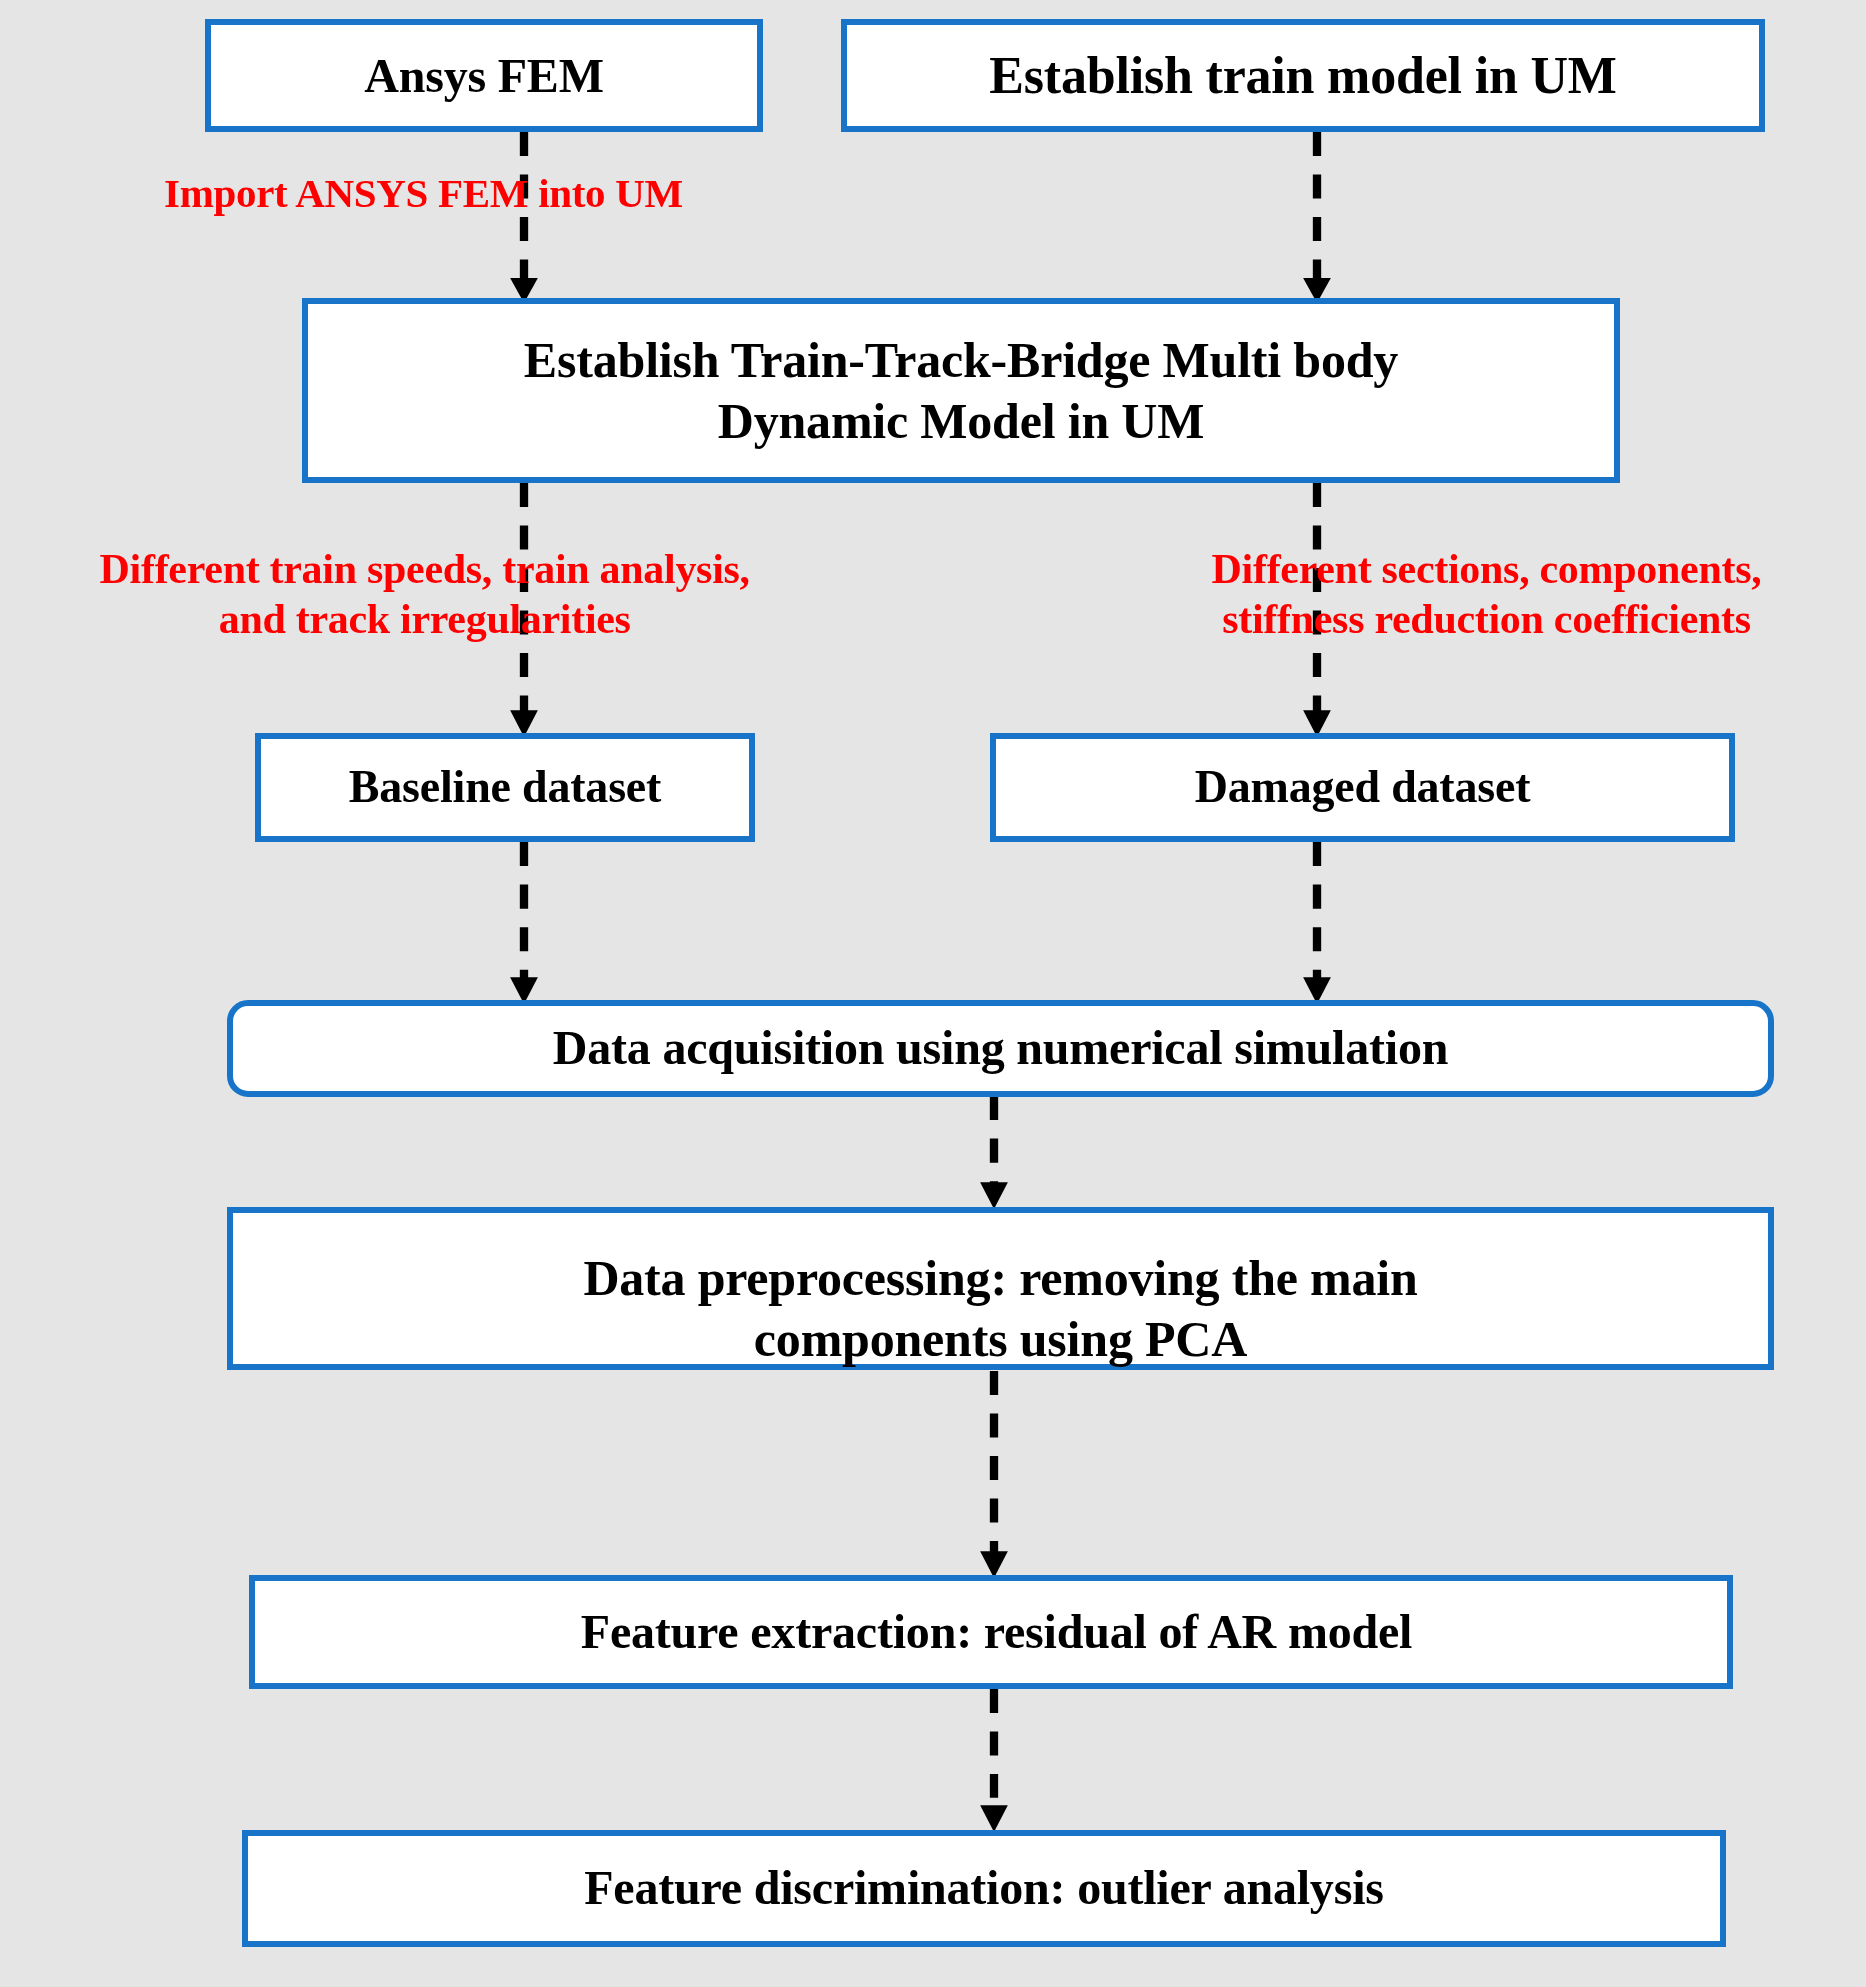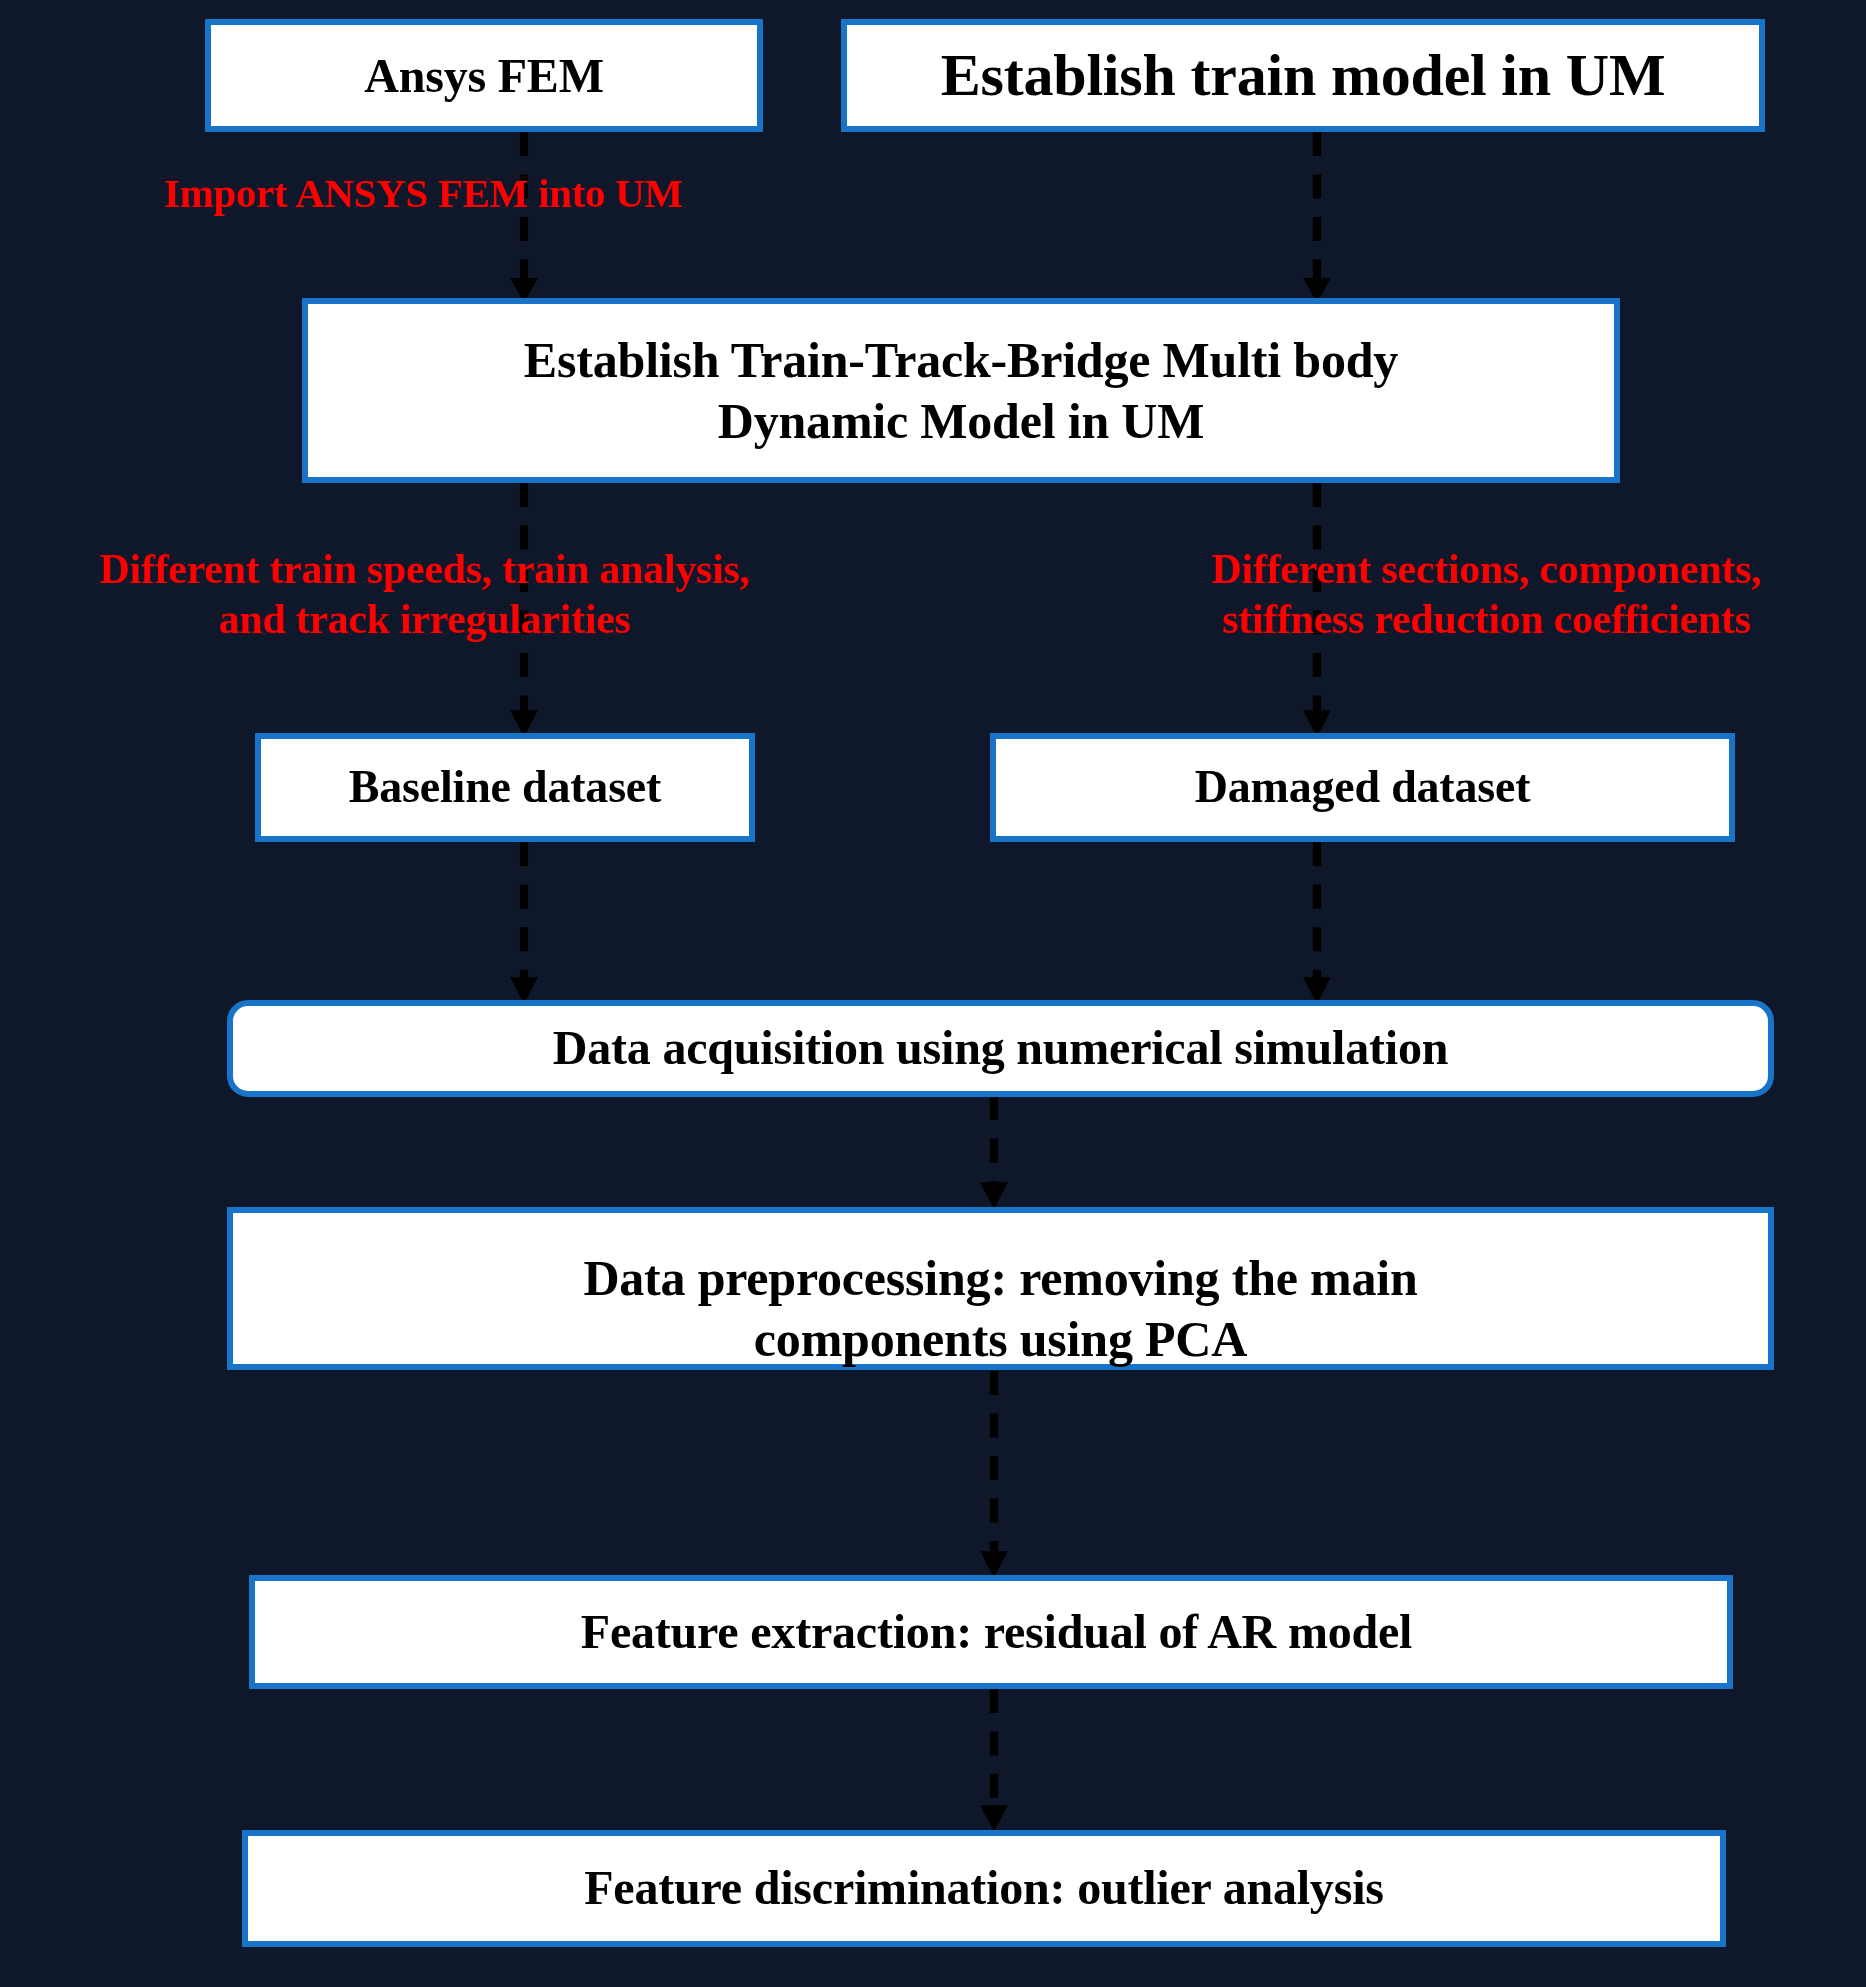--- a/index.html
+++ b/index.html
@@ -5,21 +5,21 @@
 <style>
   html, body {
     margin: 0;
     padding: 0;
     background: #ffffff;
   }
   #stage {
     position: relative;
     width: 1866px;
     height: 1987px;
-    background: #0f172a;
+    background: #e5e5e5;
     overflow: hidden;
     font-family: "Liberation Serif", "DejaVu Serif", serif;
   }
   .node {
     position: absolute;
     box-sizing: border-box;
     border: 6.5px solid #1874c8;
     background: #ffffff;
     display: flex;
     align-items: center;
@@ -56,21 +56,21 @@
   #n-trainmodel   { left:841px;  top:19.4px;   width:924px; height:113px; }
   #n-multibody    { left:302px;  top:298px;  width:1318px; height:185px; }
   #n-baseline     { left:255px;  top:733px;  width:500px;  height:109px; }
   #n-damaged      { left:990px; top:733px;  width:745px;  height:109px; }
   #n-acquisition  { left:227px;  top:1000px; width:1547px; height:97px;border-radius:21px; }
   #n-preprocess   { left:227px;  top:1207px; width:1547px; height:163px; }
   #n-extraction   { left:249px;  top:1575px; width:1484px; height:114px;padding-left:11px; }
   #n-discriminate { left:242px;  top:1830px; width:1484px; height:117px; }
 
   #n-ansys        .label { font-size: 48px; }
-  #n-trainmodel   .label { font-size: 60px; }
+  #n-trainmodel   .label { font-size: 52px; }
   #n-multibody    .label { font-size: 50px; }
   #n-baseline     .label { font-size: 46px; }
   #n-damaged      .label { font-size: 46px; }
   #n-acquisition  .label { font-size: 48px; }
   #n-preprocess   .label { font-size: 50px; margin-top: 41px; }
   #n-extraction   .label { font-size: 48px; }
   #n-discriminate .label { font-size: 48px; }
 
   
   #note-import  { left:164px; top:169px;  width:665px;  font-size: 41px; text-align:left; }

